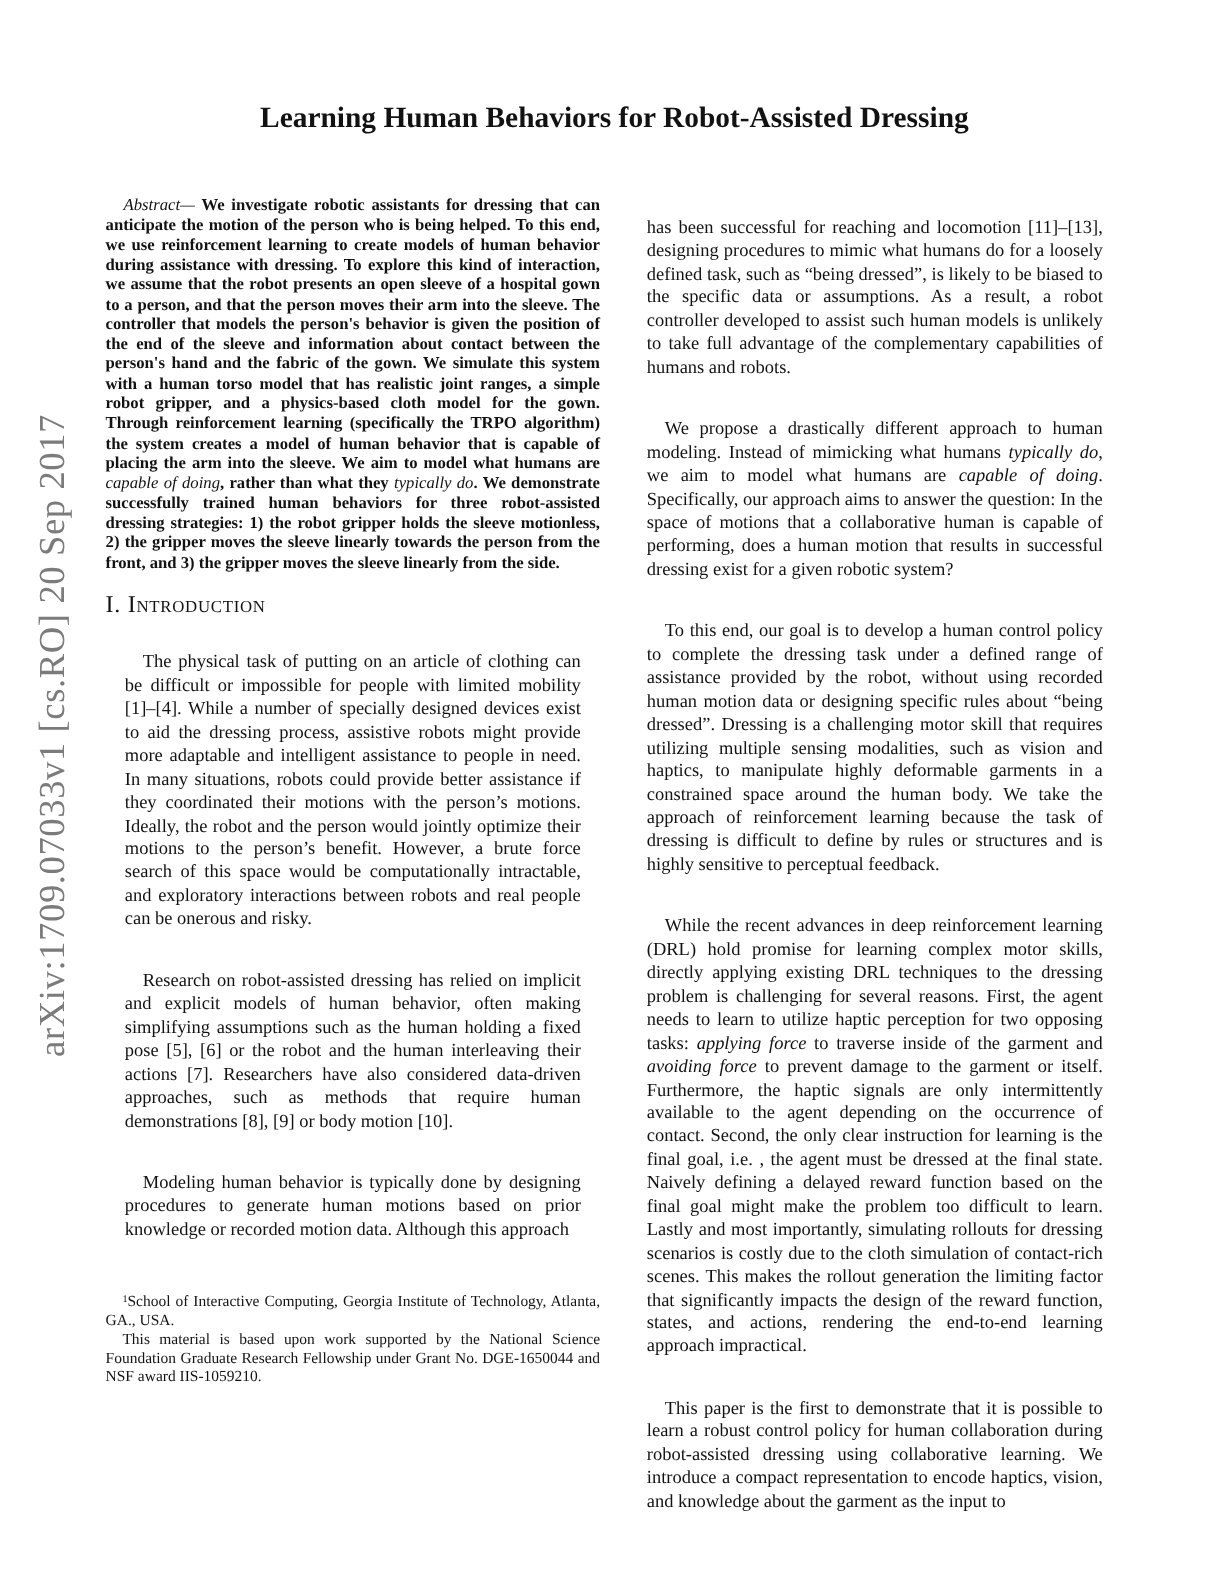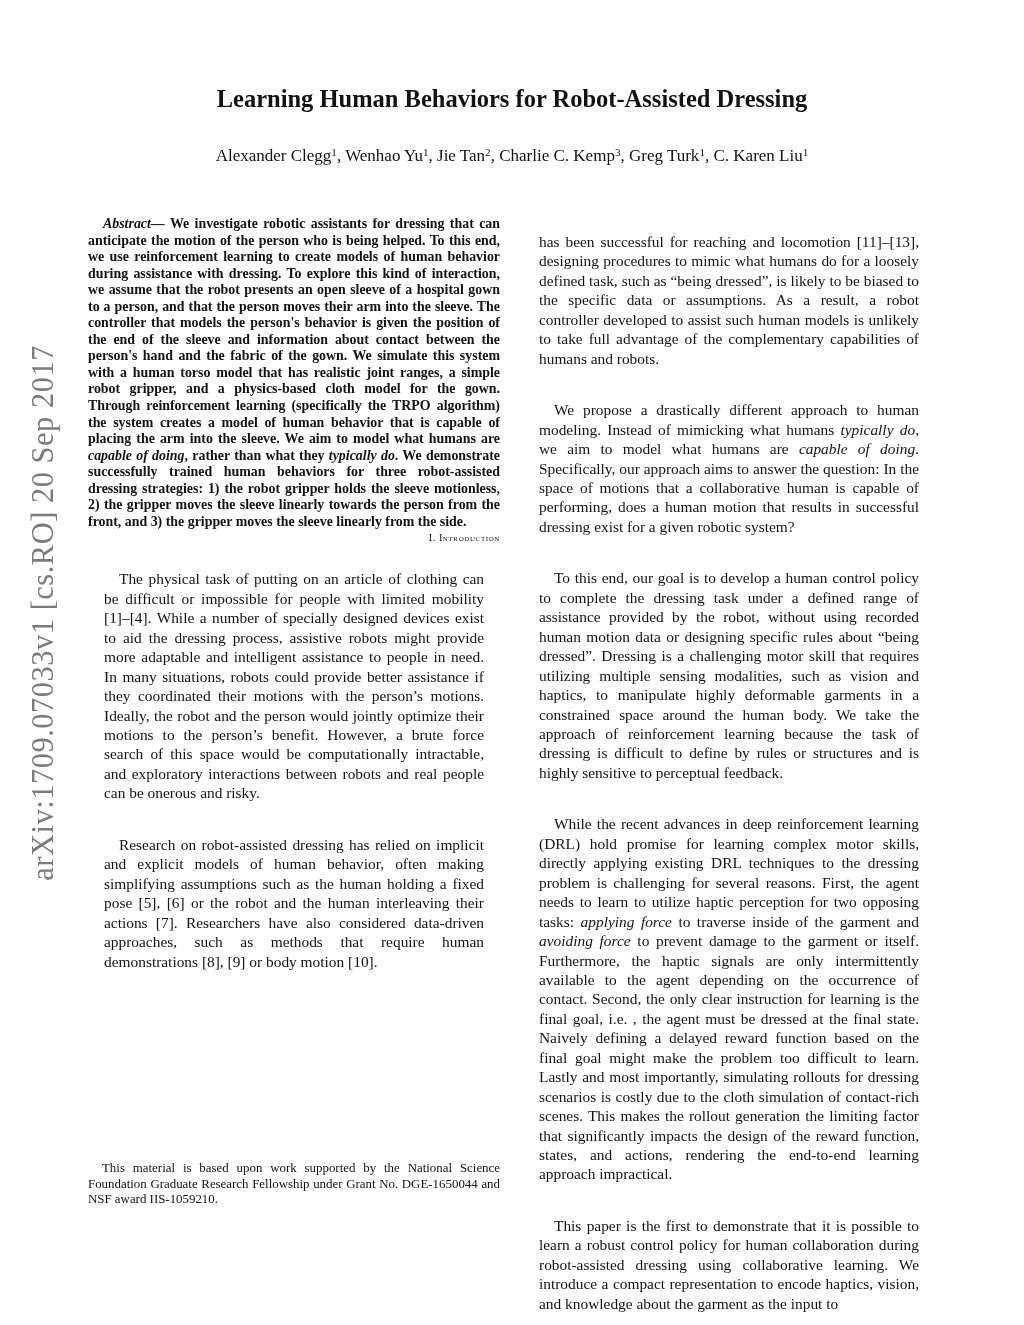--- a/index.html
+++ b/index.html
@@ -51,26 +51,26 @@
   }
   .abstract {
     font-weight: bold;
     font-size: 13.9px;
     line-height: 16.55px;
     text-align: justify;
     text-indent: 15px;
     margin: 0;
   }
   .section-heading {
-    font-size: 10px;
+    font-size: 20px;
     font-weight: normal;
     font-variant: small-caps;
-    text-align: right;
+    text-align: left;
     letter-spacing: 0.6px;
-    margin: 2px 0 10px 0;
+    margin: 15px 0 10px 0;
   }
   .body {
     font-size: 15.4px;
     line-height: 19.45px;
     text-align: justify;
     margin: 16px;
     -webkit-hyphens: auto;
     hyphens: auto;
   }
   .indent { text-indent: 15px; }
@@ -82,45 +82,46 @@
     text-indent: 14px;
     margin: 0;
   }
   sup {
     font-size: 66%;
     line-height: 0;
     position: relative;
     top: -0.42em;
     vertical-align: baseline;
   }
-  i.bi { font-weight: bold; }
+  i.bi { font-weight: normal; }
 </style>
 </head>
 <body>
 
 <div class="page">
 
   <div class="arxiv-banner">arXiv:1709.07033v1  [cs.RO]  20 Sep 2017</div>
 
   <header>
     <h1 class="title">Learning Human Behaviors for Robot-Assisted Dressing</h1>
-    <div class="authors">Alexander Clegg<sup>1</sup>, Wenhao Yu<sup>1</sup>, Jie Tan<sup>2</sup>, Charlie C. Kemp<sup>3</sup>, Greg Turk<sup>1</sup>, C. Karen Liu<sup>1</sup></div>
   </header>
 
   <div class="columns">
 
     <div class="col">
       <p class="abstract"><i class="bi">Abstract—</i> We investigate robotic assistants for dressing that can anticipate the motion of the person who is being helped. To this end, we use reinforcement learning to create models of human behavior during assistance with dressing. To explore this kind of interaction, we assume that the robot presents an open sleeve of a hospital gown to a person, and that the person moves their arm into the sleeve. The controller that models the person's behavior is given the position of the end of the sleeve and information about contact between the person's hand and the fabric of the gown. We simulate this system with a human torso model that has realistic joint ranges, a simple robot gripper, and a physics-based cloth model for the gown. Through reinforcement learning (specifically the TRPO algorithm) the system creates a model of human behavior that is capable of placing the arm into the sleeve. We aim to model what humans are <i class="bi">capable of doing</i>, rather than what they <i class="bi">typically do</i>. We demonstrate successfully trained human behaviors for three robot-assisted dressing strategies: 1) the robot gripper holds the sleeve motionless, 2) the gripper moves the sleeve linearly towards the person from the front, and 3) the gripper moves the sleeve linearly from the side.</p>
 
       <h2 class="section-heading">I. Introduction</h2>
 
       <p class="body indent">The physical task of putting on an article of clothing can be difficult or impossible for people with limited mobility [1]–[4]. While a number of specially designed devices exist to aid the dressing process, assistive robots might provide more adaptable and intelligent assistance to people in need. In many situations, robots could provide better assistance if they coordinated their motions with the person’s motions. Ideally, the robot and the person would jointly optimize their motions to the person’s benefit. However, a brute force search of this space would be computationally intractable, and exploratory interactions between robots and real people can be onerous and risky.</p>
       <p class="body indent">Research on robot-assisted dressing has relied on implicit and explicit models of human behavior, often making simplifying assumptions such as the human holding a fixed pose [5], [6] or the robot and the human interleaving their actions [7]. Researchers have also considered data-driven approaches, such as methods that require human demonstrations [8], [9] or body motion [10].</p>
+      <p class="body indent">Modeling human behavior is typically done by designing procedures to generate human motions based on prior knowledge or recorded motion data. Although this approach</p>
 
       <div class="footnotes">
+        <p class="fn"><sup>1</sup>School of Interactive Computing, Georgia Institute of Technology, Atlanta, GA., USA.</p>
         <p class="fn">This material is based upon work supported by the National Science Foundation Graduate Research Fellowship under Grant No. DGE-1650044 and NSF award IIS-1059210.</p>
       </div>
     </div>
 
     <div class="col">
       <p class="body">has been successful for reaching and locomotion [11]–[13], designing procedures to mimic what humans do for a loosely defined task, such as “being dressed”, is likely to be biased to the specific data or assumptions. As a result, a robot controller developed to assist such human models is unlikely to take full advantage of the complementary capabilities of humans and robots.</p>
       <p class="body indent">We propose a drastically different approach to human modeling. Instead of mimicking what humans <i>typically do</i>, we aim to model what humans are <i>capable of doing</i>. Specifically, our approach aims to answer the question: In the space of motions that a collaborative human is capable of performing, does a human motion that results in successful dressing exist for a given robotic system?</p>
       <p class="body indent">To this end, our goal is to develop a human control policy to complete the dressing task under a defined range of assistance provided by the robot, without using recorded human motion data or designing specific rules about “being dressed”. Dressing is a challenging motor skill that requires utilizing multiple sensing modalities, such as vision and haptics, to manipulate highly deformable garments in a constrained space around the human body. We take the approach of reinforcement learning because the task of dressing is difficult to define by rules or structures and is highly sensitive to perceptual feedback.</p>
       <p class="body indent">While the recent advances in deep reinforcement learning (DRL) hold promise for learning complex motor skills, directly applying existing DRL techniques to the dressing problem is challenging for several reasons. First, the agent needs to learn to utilize haptic perception for two opposing tasks: <i>applying force</i> to traverse inside of the garment and <i>avoiding force</i> to prevent damage to the garment or itself. Furthermore, the haptic signals are only intermittently available to the agent depending on the occurrence of contact. Second, the only clear instruction for learning is the final goal, i.e. , the agent must be dressed at the final state. Naively defining a delayed reward function based on the final goal might make the problem too difficult to learn. Lastly and most importantly, simulating rollouts for dressing scenarios is costly due to the cloth simulation of contact-rich scenes. This makes the rollout generation the limiting factor that significantly impacts the design of the reward function, states, and actions, rendering the end-to-end learning approach impractical.</p>
       <p class="body indent">This paper is the first to demonstrate that it is possible to learn a robust control policy for human collaboration during robot-assisted dressing using collaborative learning. We introduce a compact representation to encode haptics, vision, and knowledge about the garment as the input to</p>

